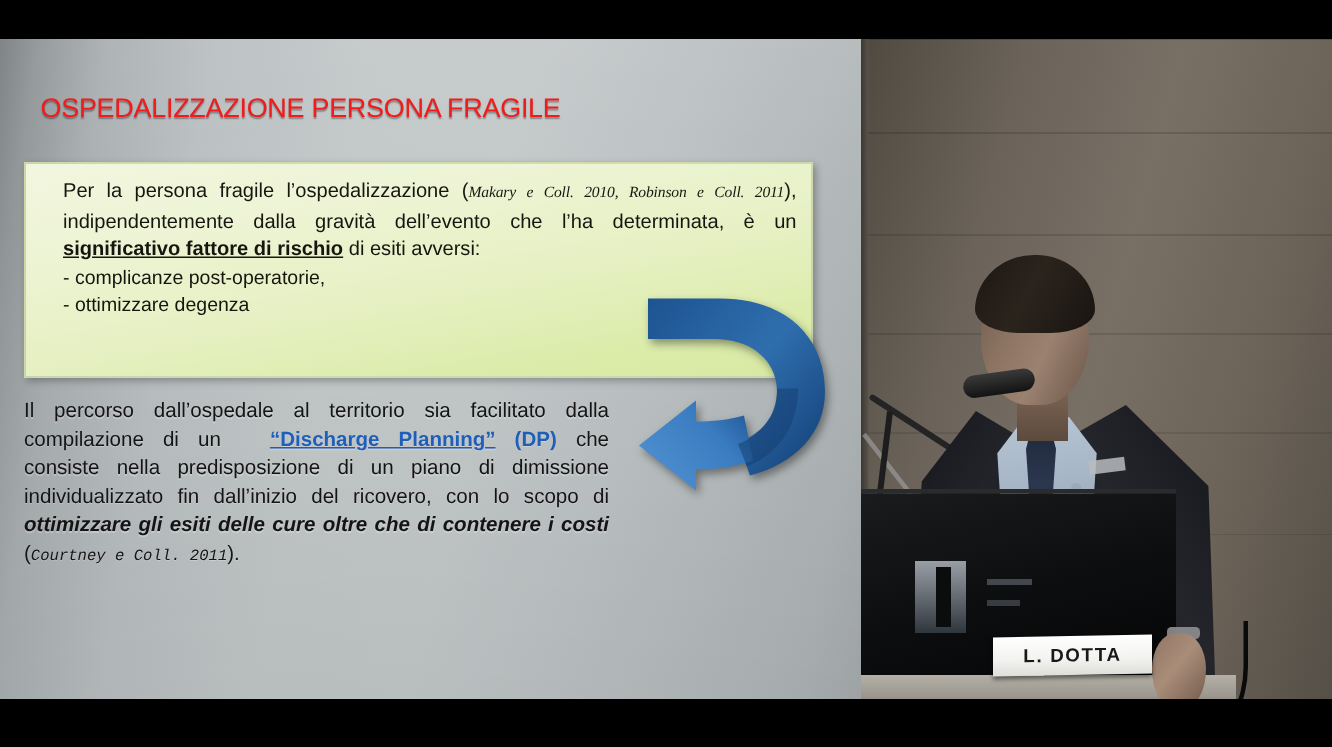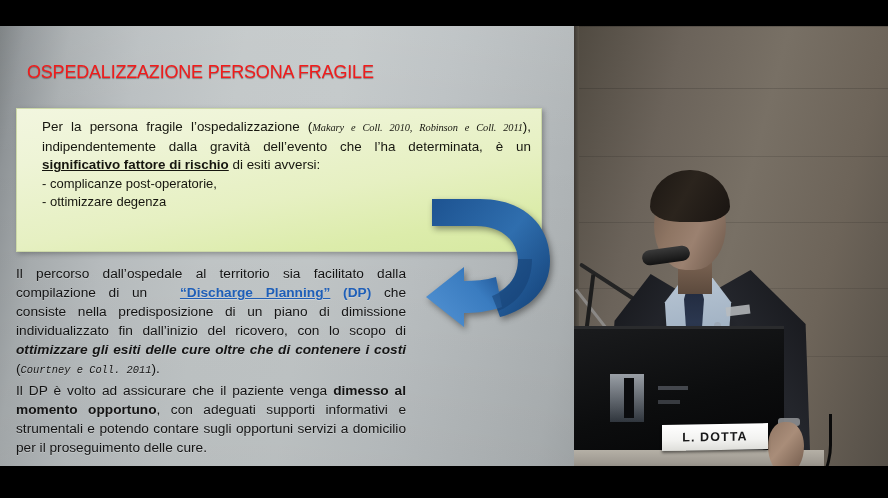--- a/index.html
+++ b/index.html
@@ -360,23 +360,20 @@
       <div class="gp">
         <span>Per la persona fragile l’ospedalizzazione (</span><span class="cite">Makary e Coll. 2010, Robinson e Coll. 2011</span><span>), indipendentemente dalla gravità dell’evento che l’ha determinata, è un </span><span class="ul">significativo fattore di rischio</span><span> di esiti avversi:</span>
       </div>
       <div class="gb-item">- complicanze post-operatorie,</div>
       <div class="gb-item">- ottimizzare degenza</div>
     </div>
 
     <div id="lower-text">
       <div class="lp">
         <span>Il percorso dall’ospedale al territorio sia facilitato dalla compilazione di un </span><span class="dp-link"><span class="u">“Discharge Planning”</span><span> (DP)</span></span><span> che consiste nella predisposizione di un piano di dimissione individualizzato fin dall’inizio del ricovero, con lo scopo di </span><i>ottimizzare gli esiti delle cure oltre che di contenere i costi</i><span> (</span><span class="cite2">Courtney e Coll. 2011</span><span>).</span>
-      </div>
-      <div class="lp">
-        <span>Il DP è volto ad assicurare che il paziente venga </span><b>dimesso al momento opportuno</b><span>, con adeguati supporti informativi e strumentali e potendo contare sugli opportuni servizi a domicilio per il proseguimento delle cure.</span>
       </div>
     </div>
 
     <div id="arrow-wrap">
       <svg width="160" height="142" viewBox="0 0 160 142" xmlns="http://www.w3.org/2000/svg">
         <defs>
           <linearGradient id="agTop" x1="0" y1="0" x2="1" y2="0.6">
             <stop offset="0%" stop-color="#1b4f8d"></stop>
             <stop offset="45%" stop-color="#2a66a8"></stop>
             <stop offset="100%" stop-color="#174madd" stop-opacity="1"></stop>

